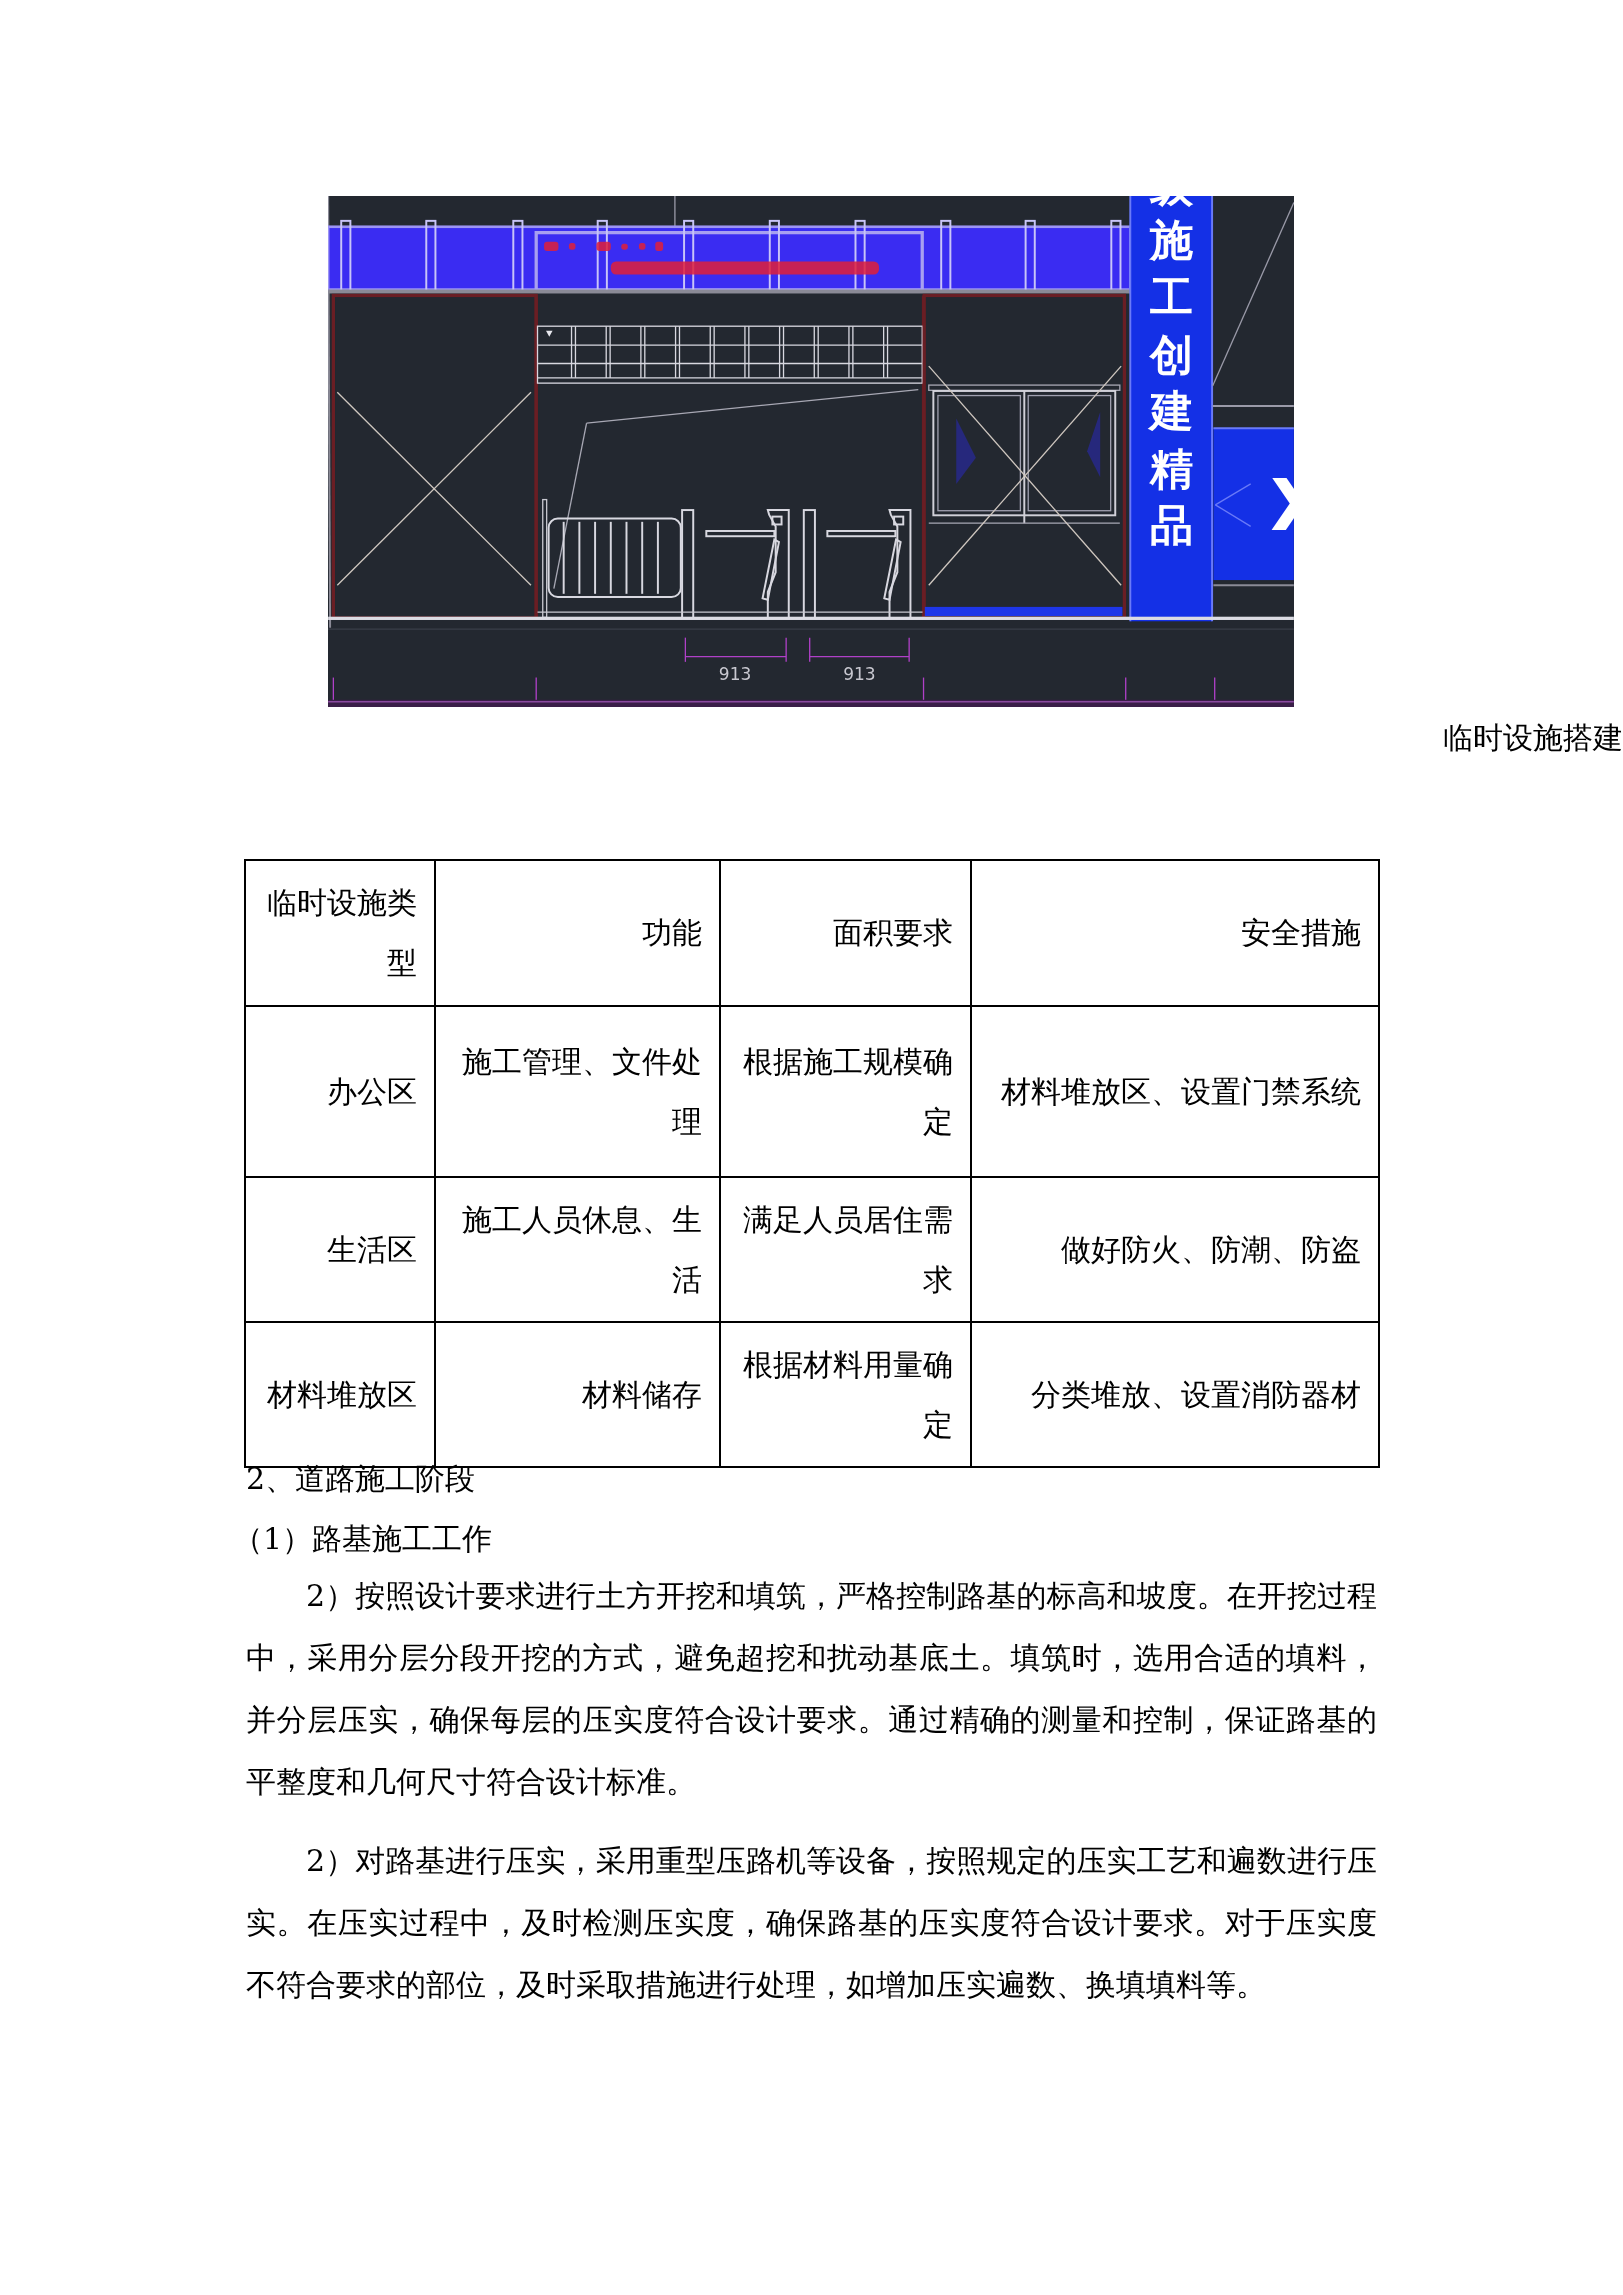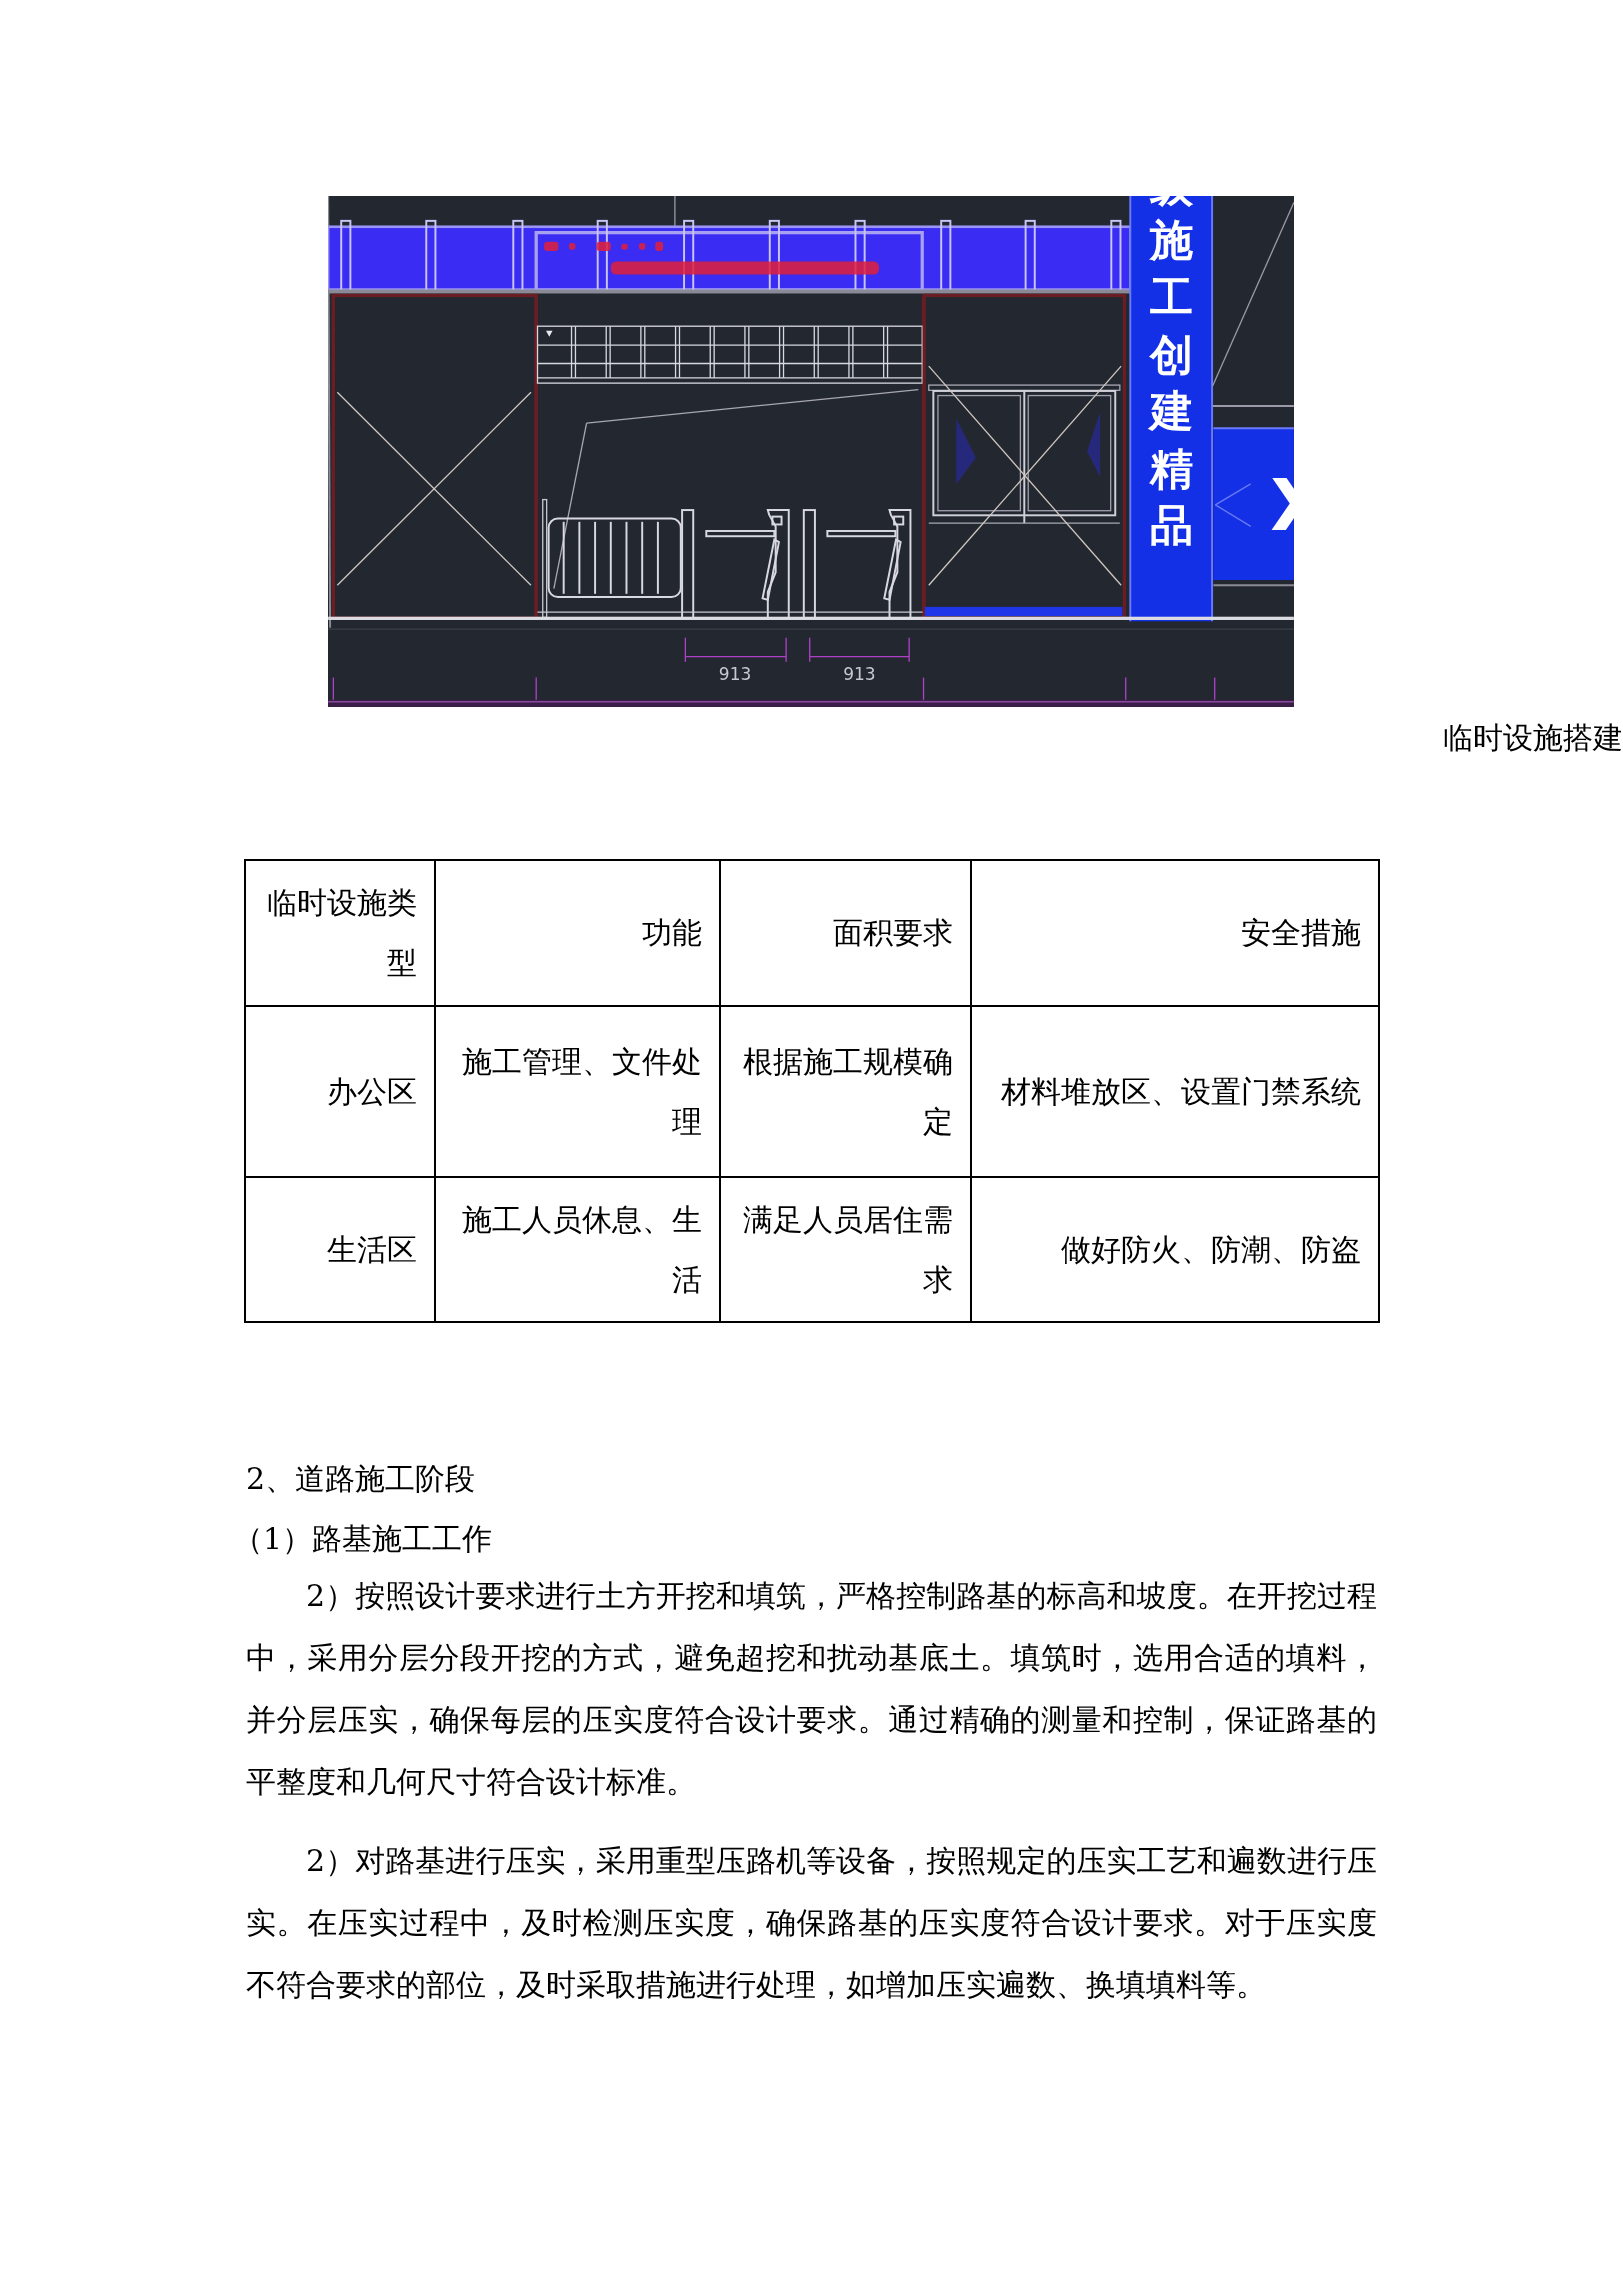--- a/index.html
+++ b/index.html
@@ -231,20 +231,26 @@
     <td>施工管理、文件处理</td>
     <td>根据施工规模确定</td>
     <td>材料堆放区、设置门禁系统</td>
   </tr>
   <tr>
     <td style="height:145px">生活区</td>
     <td>施工人员休息、生活</td>
     <td>满足人员居住需求</td>
     <td>做好防火、防潮、防盗</td>
   </tr>
+  <tr>
+    <td style="height:145px">材料堆放区</td>
+    <td>材料储存</td>
+    <td>根据材料用量确定</td>
+    <td>分类堆放、设置消防器材</td>
+  </tr>
 </tbody>
   </table>
 
 <div class="text-block h2">2、道路施工阶段</div>
 <div class="text-block h3">（1）路基施工工作</div>
 <div class="text-block para p1">2）按照设计要求进行土方开挖和填筑，严格控制路基的标高和坡度。在开挖过程中，采用分层分段开挖的方式，避免超挖和扰动基底土。填筑时，选用合适的填料，并分层压实，确保每层的压实度符合设计要求。通过精确的测量和控制，保证路基的平整度和几何尺寸符合设计标准。</div>
 <div class="text-block para p2">2）对路基进行压实，采用重型压路机等设备，按照规定的压实工艺和遍数进行压实。在压实过程中，及时检测压实度，确保路基的压实度符合设计要求。对于压实度不符合要求的部位，及时采取措施进行处理，如增加压实遍数、换填填料等。</div>
 
 
 </body></html>

